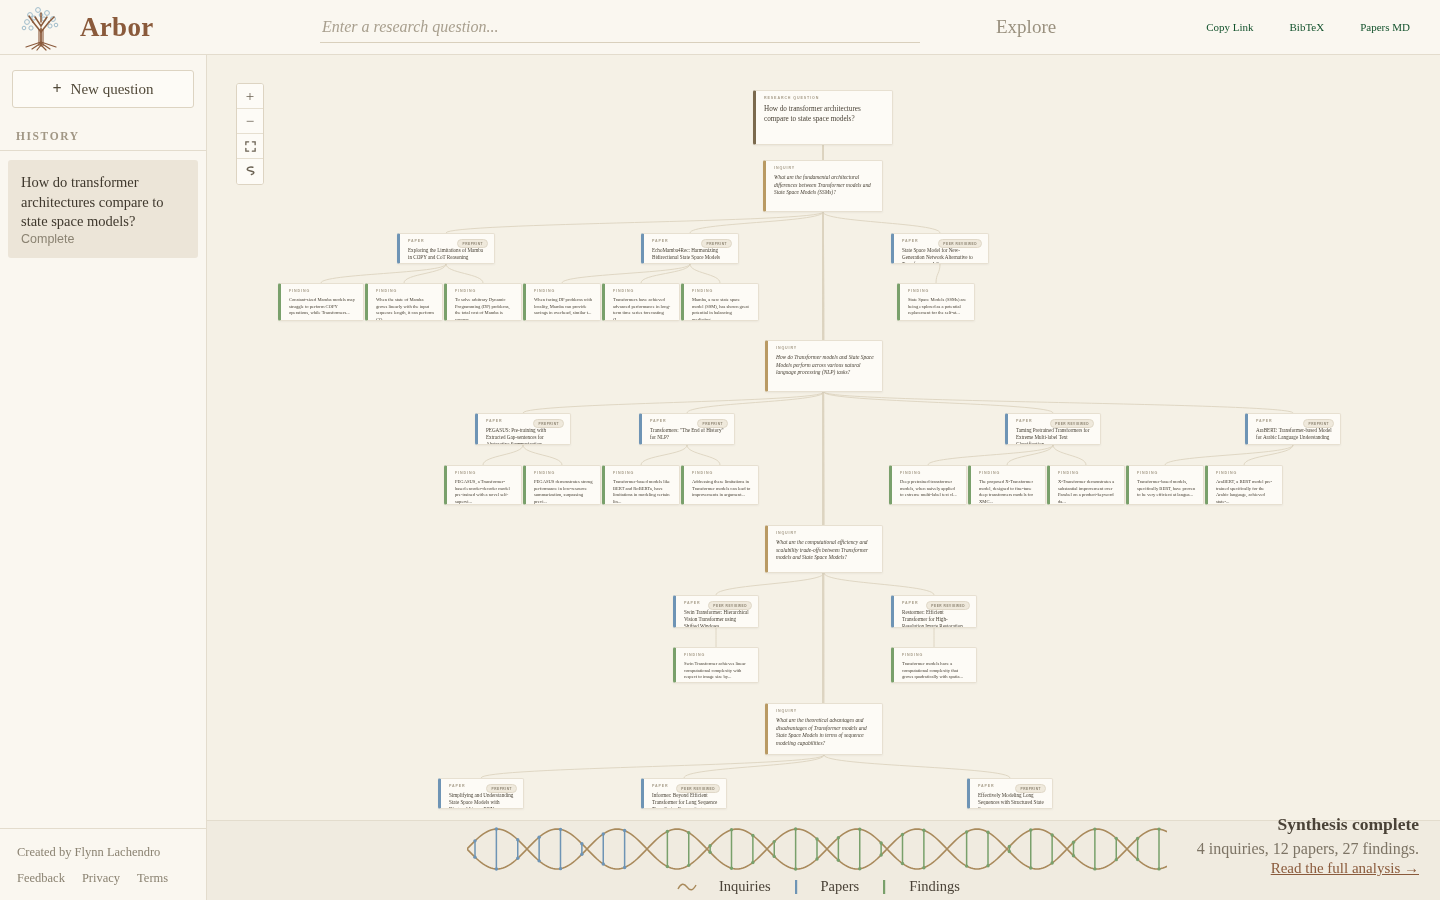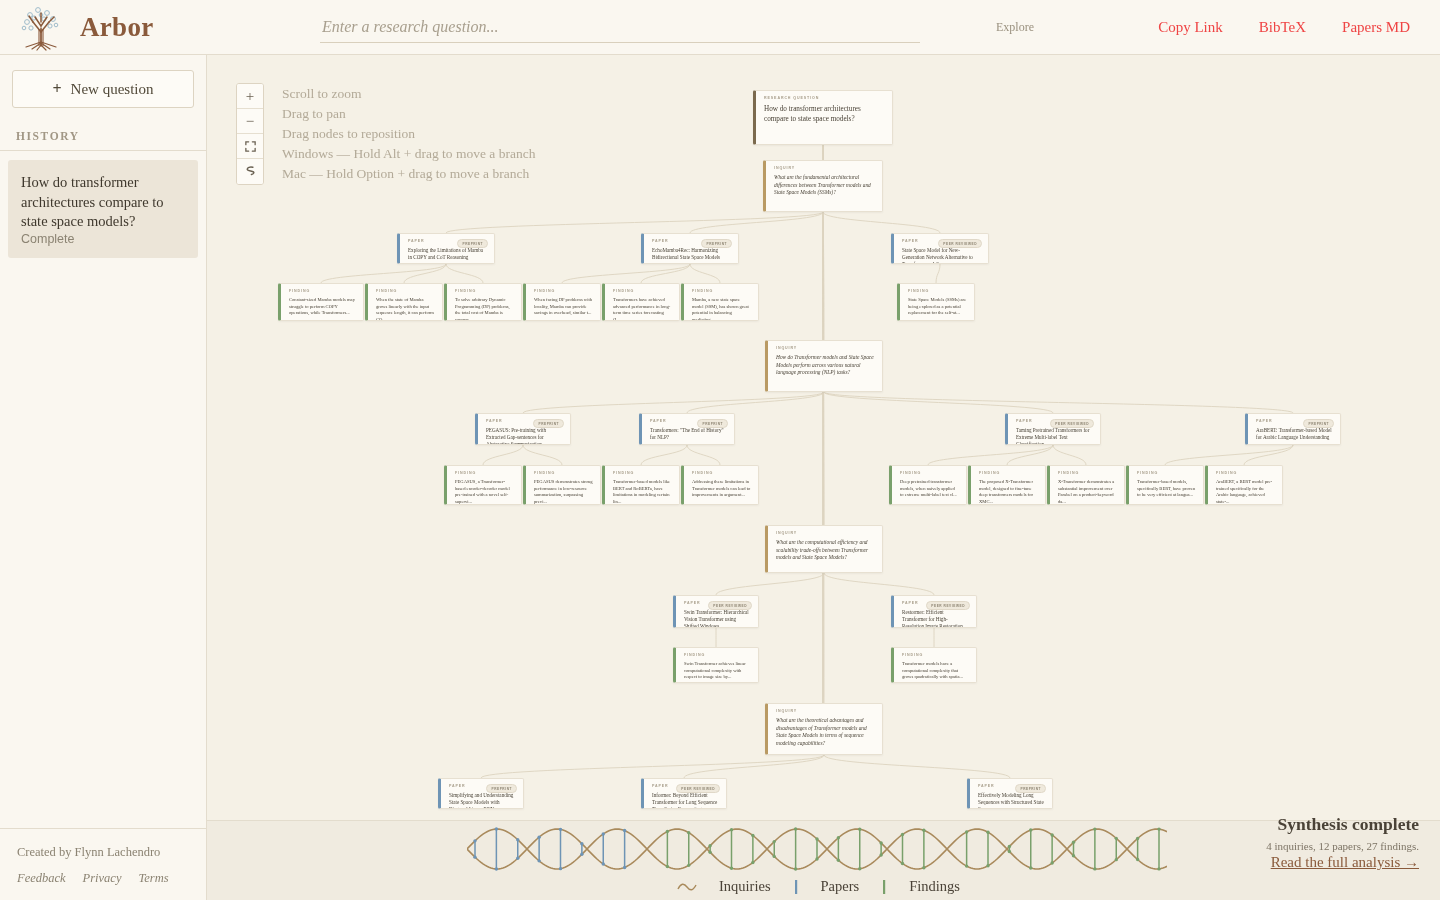--- a/index.html
+++ b/index.html
@@ -28,27 +28,27 @@
   .search-input {
     flex:1; max-width:600px;
     border:none; border-bottom:1px solid #d9d0bd;
     background:transparent; outline:none;
     font-family:"Liberation Serif", serif;
     font-size:16px; font-style:italic; color:#6d6455;
     padding:6px 2px;
   }
   .search-input::placeholder { color:#a89f8e; font-style:italic; }
   .explore-btn {
-    font-size:12px; color:#9a917f; background:transparent; border:none;
+    font-size:19px; color:#9a917f; background:transparent; border:none;
     font-family:"Liberation Serif", serif; cursor:pointer;
     padding:6px 14px; margin-left:14px; margin-right:40px;
   }
   .header-actions { display:flex; align-items:center; gap:36px; padding-right:30px; }
   .header-actions span {
-    font-size:15px; color:#ef4444; cursor:pointer;
+    font-size:11px; color:#14532d; cursor:pointer;
   }
 
   
   .sidebar {
     position:absolute; top:55px; left:0; width:207px; height:845px;
     background:#faf7f0; border-right:1px solid #e3dccd;
   }
   .new-question {
     margin:15px 12px 0 12px; height:38px;
     border:1px solid #ddd4c2; border-radius:3px;
@@ -69,21 +69,21 @@
   .history-item .q { font-size:14.5px; line-height:1.35; color:#3f382d; }
   .history-item .status { font-size:12.5px; color:#8b8372;
      font-family:"Liberation Sans", sans-serif; }
 
   .sidebar-footer {
     position:absolute; bottom:0; left:0; width:207px;
     border-top:1px solid #e3dccd; padding:16px 0 14px 17px;
   }
   .sidebar-footer .created { font-size:12.5px; color:#8b8372; margin-bottom:11px; }
   .sidebar-footer .links { display:flex; gap:17px; font-size:12.5px; color:#8b8372; }
-  .sidebar-footer .links span { cursor:pointer;font-style:italic; }
+  .sidebar-footer .links span { cursor:pointer; }
 
   
   .canvas {
     position:absolute; top:55px; left:207px; width:1233px; height:765px;
     background:#f5f1e6; overflow:hidden;
   }
   .canvas-svg { position:absolute; top:0; left:0; width:1233px; height:765px; }
 
   
   .zoom-controls {
@@ -139,21 +139,21 @@
   .legend {
     position:absolute; left:470px; top:57px;
     display:flex; align-items:center; gap:22px;
     font-size:14.5px; color:#4a4237;
   }
   .legend .item { display:flex; align-items:center; gap:22px; }
   .synthesis {
     position:absolute; right:21px; top:-7px; text-align:right;
   }
   .synthesis .title { font-size:17.5px; font-weight:bold; color:#4a4237; }
-  .synthesis .stats { font-size:11px; color:#7d7465; margin-top:5px; }
+  .synthesis .stats { font-size:16px; color:#7d7465; margin-top:5px; }
   .synthesis .link {
     font-size:15px; color:#8a5a3b; text-decoration:underline; margin-top:2px;
     display:inline-block; cursor:pointer;
   }
 </style>
 </head>
 <body>
 
 <div class="app">
 
@@ -287,27 +287,20 @@
           </g>
           </svg>
       </div>
       <div class="zc-btn">
         <svg width="13" height="13" viewBox="0 0 14 14">
           <path d="M9.5 2.5c-3 -1 -6 0.5 -6 2.2c0 1.6 3 1.6 5.5 2.2c2.5 .6 2 2.6 -1 3.4" stroke="#6b6253" stroke-width="1.6" fill="none" stroke-linecap="round"></path>
         </svg>
       </div>
     </div>
 
-    <div class="hints">
-      <div>Scroll to zoom</div>
-      <div>Drag to pan</div>
-      <div>Drag nodes to reposition</div>
-      <div>Windows — Hold Alt + drag to move a branch</div>
-      <div>Mac — Hold Option + drag to move a branch</div>
-    </div>
 
     <div id="nodes-layer">
         <div class="node root" style="left: 546px; top: 35px; width: 140px; height: 55px;">
           <div class="kicker">RESEARCH QUESTION</div>
           <div class="body">How do transformer architectures compare to state space models?</div>
         </div>
         <div class="node inquiry" style="left: 556px; top: 105px; width: 120px; height: 52px;">
           <div class="kicker">INQUIRY</div>
           <div class="body">What are the fundamental architectural differences between Transformer models and State Space Models (SSMs)?</div>
         </div>

